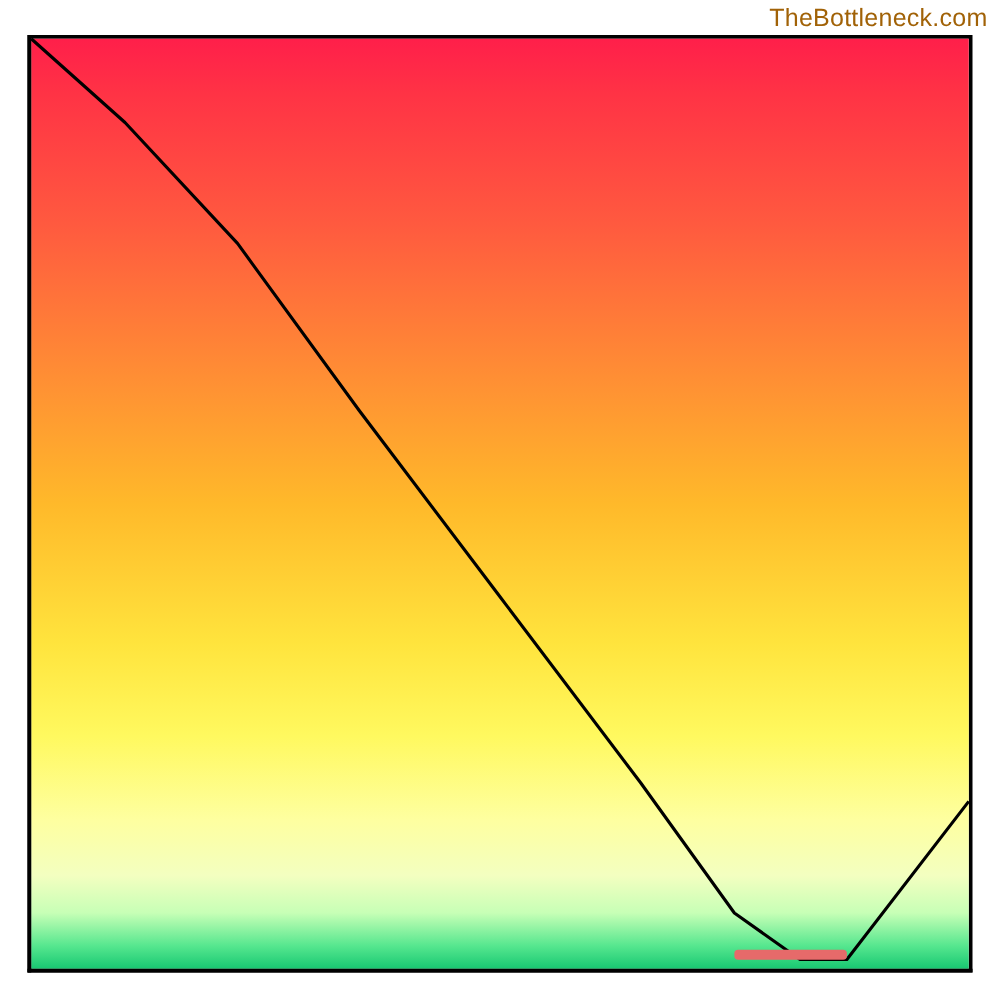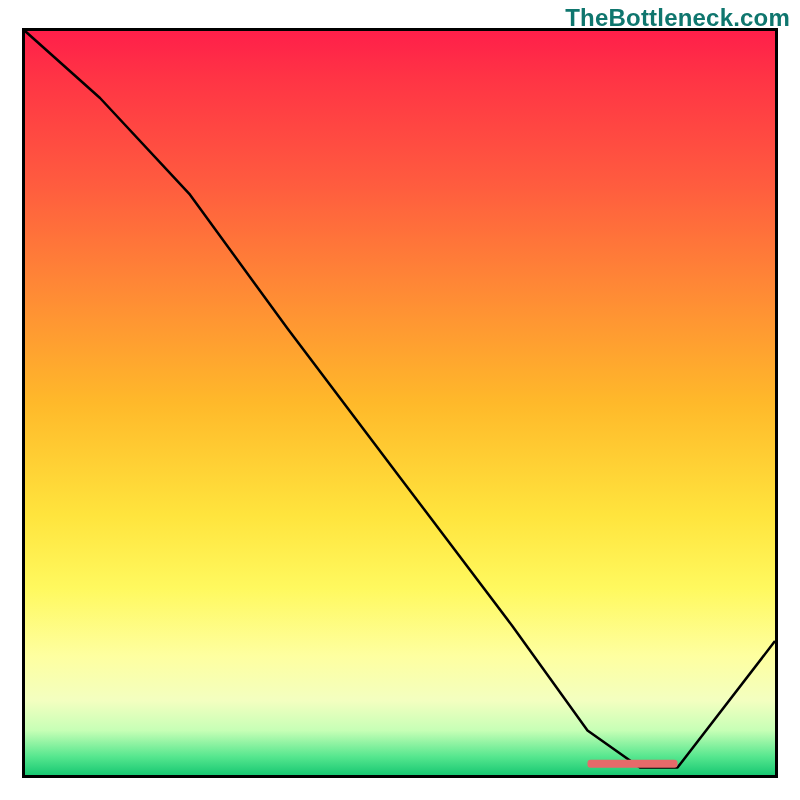--- a/index.html
+++ b/index.html
@@ -14,23 +14,23 @@
   .frame {
     position: relative;
     width: 800px;
     height: 800px;
     box-sizing: border-box;
   }
   .watermark {
     position: absolute;
     top: 4px;
     right: 10px;
-    font-size: 24px;
-    font-weight: bold;
-    color: #0f766e;
+    font-size: 20px;
+    font-weight: normal;
+    color: #a16207;
     letter-spacing: 0.2px;
     z-index: 20;
   }
   .plot-outer {
     position: absolute;
     left: 22px;
     top: 28px;
     width: 756px;
     height: 750px;
     border: 3px solid #000;

